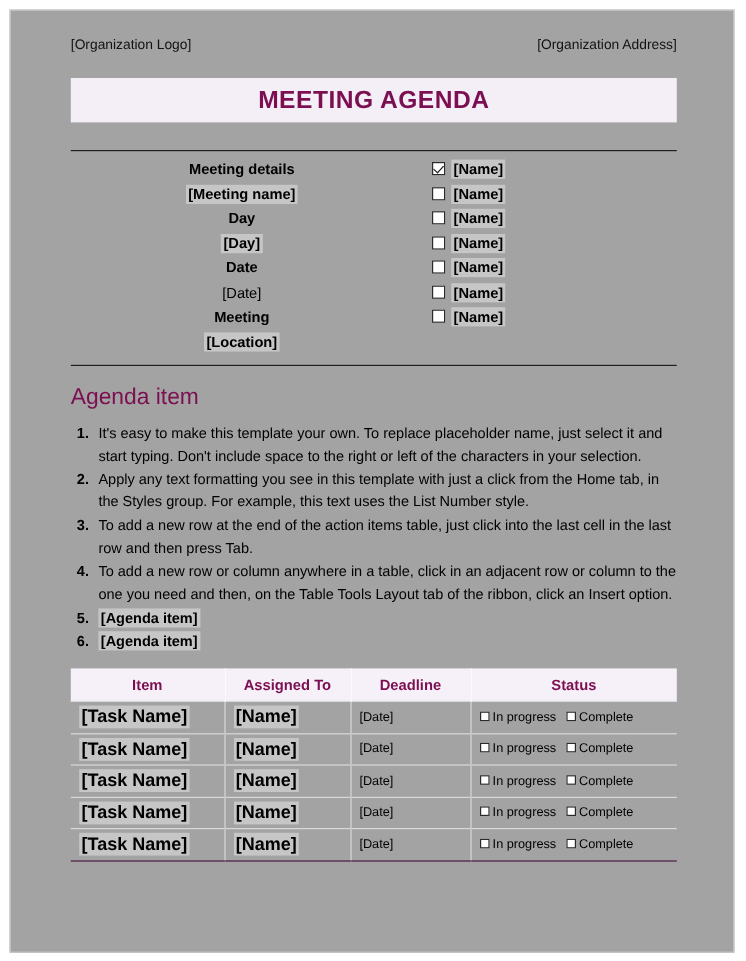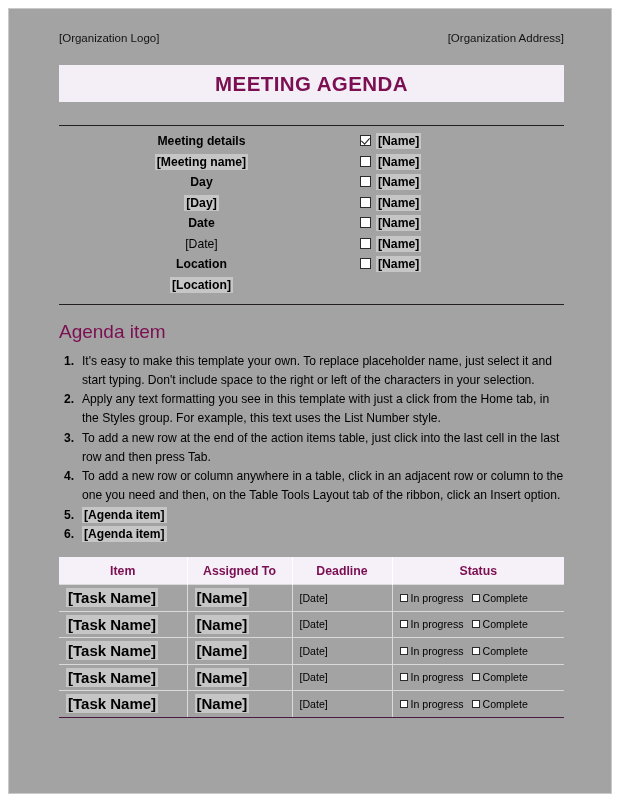--- a/index.html
+++ b/index.html
@@ -236,21 +236,21 @@
 
     <div class="details-wrap">
       <div class="details-col">
         <div class="d-line bold">Meeting details</div>
         <div id="details-rows">
             <div class="d-line"><span class="hl">[Meeting name]</span></div>
             <div class="d-line bold"><span>Day</span></div>
             <div class="d-line"><span class="hl">[Day]</span></div>
             <div class="d-line bold"><span>Date</span></div>
             <div class="d-line"><span>[Date]</span></div>
-            <div class="d-line bold"><span>Location</span></div>
+            <div class="d-line bold"><span>Meeting</span></div>
             <div class="d-line"><span class="hl">[Location]</span></div>
           </div>
       </div>
       <div class="attendees-col">
         <div id="attendee-rows">
             <div class="att-line"><span class="cb checked"></span><span class="hl">[Name]</span></div>
             <div class="att-line"><span class="cb"></span><span class="hl">[Name]</span></div>
             <div class="att-line"><span class="cb"></span><span class="hl">[Name]</span></div>
             <div class="att-line"><span class="cb"></span><span class="hl">[Name]</span></div>
             <div class="att-line"><span class="cb"></span><span class="hl">[Name]</span></div>

